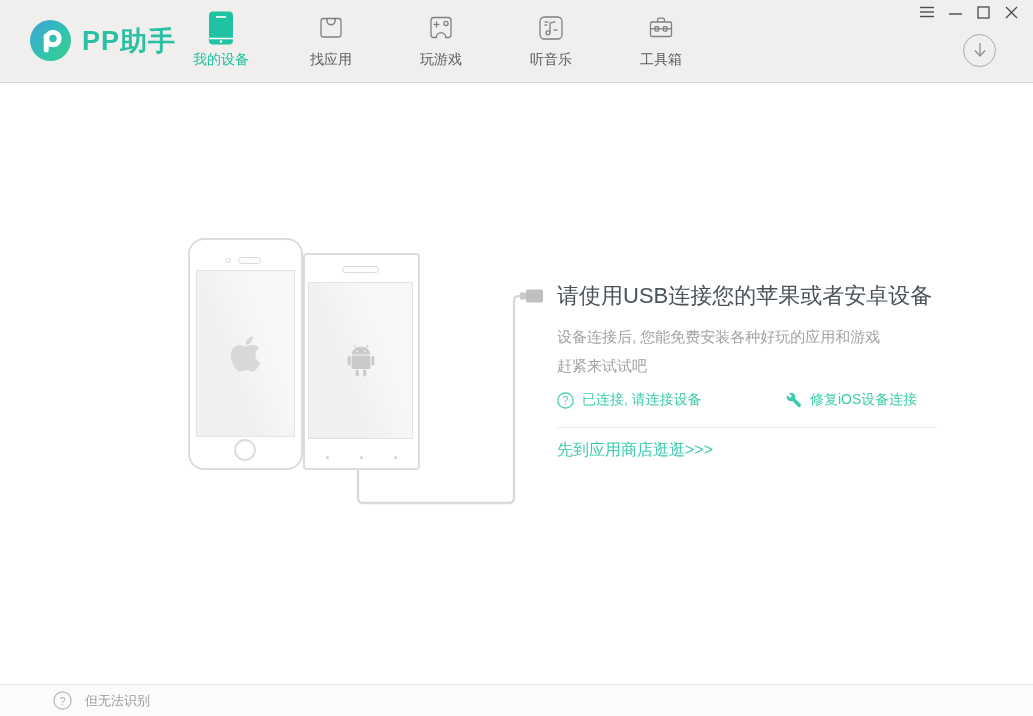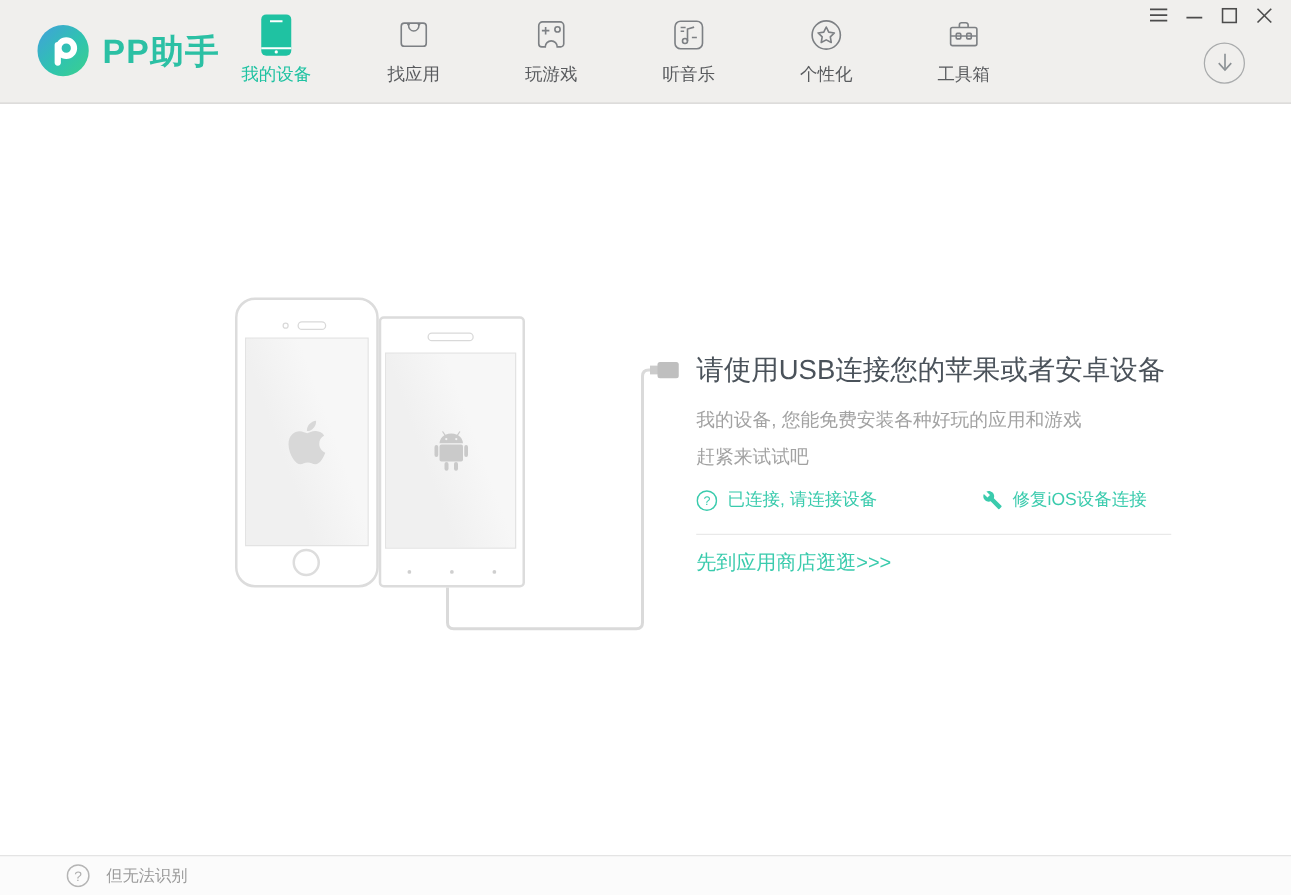--- a/index.html
+++ b/index.html
@@ -156,29 +156,20 @@
             <line x1="8.5" y1="9" x2="12.5" y2="9"></line>
             <line x1="8.5" y1="12" x2="11.3" y2="12"></line>
             <circle cx="12" cy="19.8" r="2"></circle>
             <path d="M14 19.8 V10.2 L19.3 8.7"></path>
             <line x1="17.5" y1="17" x2="21.5" y2="17"></line>
           </svg>
         </div>
         <div class="nav-label">听音乐</div>
       </div>
 
-      <div class="nav-item">
-        <div class="nav-icon">
-          <svg width="30" height="30" viewBox="0 0 30 30" fill="none" stroke="#7d8084" stroke-width="1.3">
-            <circle cx="15" cy="15" r="11.3"></circle>
-            <path d="M15 8.6 l2 4.1 4.5 .65 -3.25 3.17 .77 4.48 -4.02 -2.11 -4.02 2.11 .77 -4.48 -3.25 -3.17 4.5 -.65 z" stroke-linejoin="round"></path>
-          </svg>
-        </div>
-        <div class="nav-label">个性化</div>
-      </div>
 
       <div class="nav-item">
         <div class="nav-icon">
           <svg width="30" height="30" viewBox="0 0 30 30" fill="none" stroke="#7d8084" stroke-width="1.3">
             <rect x="4.5" y="9" width="21" height="14.5" rx="1.5"></rect>
             <path d="M11.5 9 V7 a1.8 1.8 0 0 1 1.8 -1.8 h3.4 a1.8 1.8 0 0 1 1.8 1.8 V9"></path>
             <line x1="4.5" y1="15.8" x2="25.5" y2="15.8"></line>
             <rect x="9" y="13.7" width="3.6" height="4.4" rx="0.8"></rect>
             <rect x="17.4" y="13.7" width="3.6" height="4.4" rx="0.8"></rect>
           </svg>
@@ -261,21 +252,21 @@
       <div class="android-dots">
           <span></span>
           <span></span>
           <span></span>
         </div>
     </div>
 
     <div class="panel">
       <h1 class="panel-heading">请使用USB连接您的苹果或者安卓设备</h1>
       <div class="panel-desc">
-        <div>我的设备, 您能免费安装各种好玩的应用和游戏</div>
+        <div>设备连接后, 您能免费安装各种好玩的应用和游戏</div>
         <div>赶紧来试试吧</div>
       </div>
       <div class="panel-links">
         <a class="panel-link left">
           <svg width="17" height="17" viewBox="0 0 17 17" fill="none">
             <circle cx="8.5" cy="8.5" r="7.7" stroke="#3acbad" stroke-width="1.2"></circle>
             <text x="8.5" y="12" text-anchor="middle" font-size="10" fill="#3acbad" stroke="none" font-family="Liberation Sans, sans-serif">?</text>
           </svg>
           <span>已连接, 请连接设备</span>
         </a>

